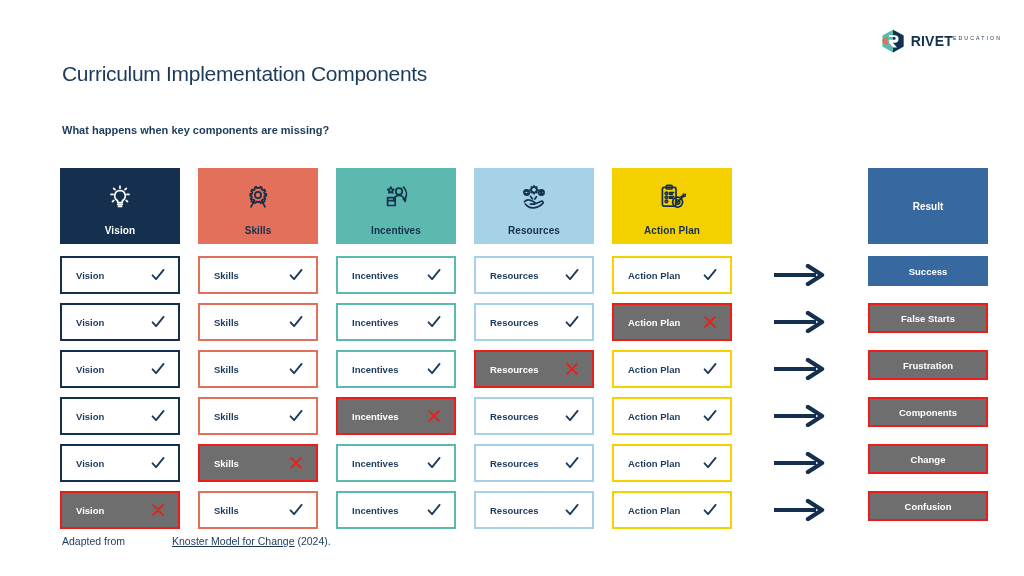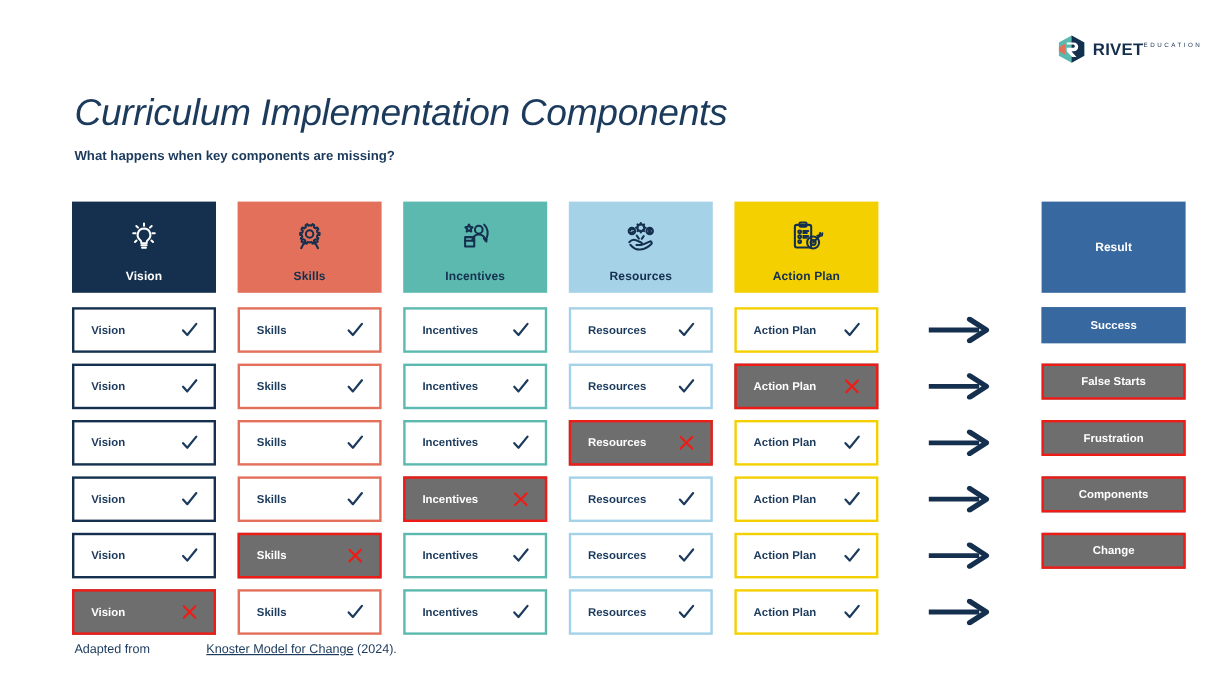--- a/index.html
+++ b/index.html
@@ -38,27 +38,26 @@
     font-size: 5.2px;
     letter-spacing: 2.1px;
     color: #14304E;
     margin-top: 2px;
   }
 
   
   .title {
     position: absolute;
     left: 62px;
-    top: 76px;
-    font-size: 31px;
+    top: 62px;
+    font-size: 21px;
     font-weight: normal;
     letter-spacing: -0.3px;
     color: #1B3A5C;
     white-space: nowrap;
-    font-style: italic;
   }
   .subtitle {
     position: absolute;
     left: 62px;
     top: 124px;
     font-size: 11px;
     font-weight: bold;
     color: #1B3A5C;
   }
 
@@ -653,19 +652,24 @@
           </div>
         </div>
         <div class="col-arrow">
           <div class="arrowbox">
             <svg width="56" height="22" viewBox="0 0 56 22">
               <path d="M2 11 H44" fill="none" stroke="#14304E" stroke-width="4" stroke-linecap="butt"></path>
               <path d="M36 2 L50 11 L36 20" fill="none" stroke="#14304E" stroke-width="4.4" stroke-linecap="round" stroke-linejoin="round"></path>
             </svg>
           </div>
         </div>
+        <div class="col-result">
+          <div class="result fail">
+            <span>Confusion</span>
+          </div>
+        </div>
       </div>
     </div>
 </div>
 
 <div class="footer">
   <span>Adapted from </span><u>Knoster Model for Change</u><span> (2024).</span>
 </div>
 
 </body></html>

